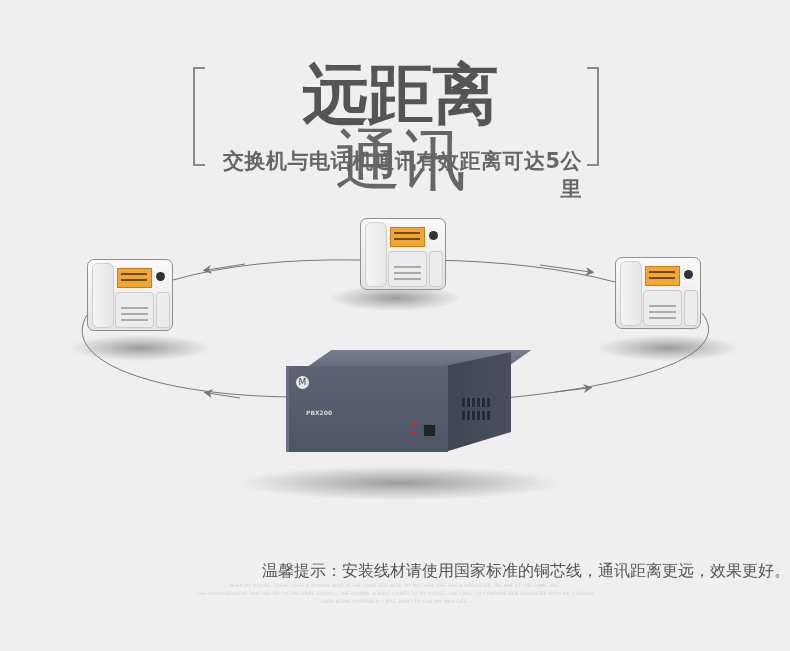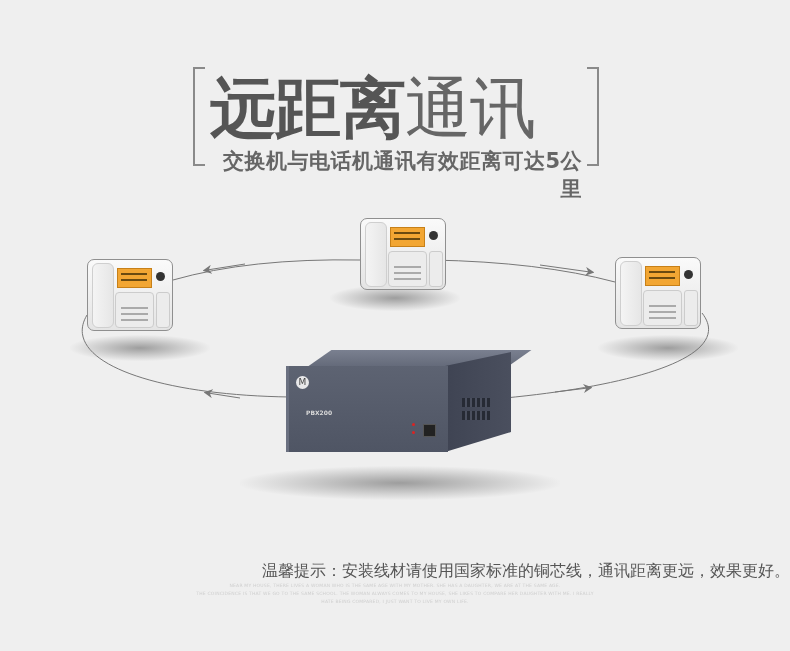--- a/index.html
+++ b/index.html
@@ -2,21 +2,21 @@
 <html><head>
 <meta charset="utf-8">
 <style>
   html, body { margin:0; padding:0; }
   body { width:790px; height:651px; background:#efefef; position:relative; overflow:hidden;
          font-family:"DejaVu Sans", sans-serif; color:#666; }
   .abs { position:absolute; }
   
   .bracket-l { left:193px; top:67px; width:10px; height:95px; border:2px solid #8a8a8a; border-right:none; }
   .bracket-r { left:587px; top:67px; width:10px; height:95px; border:2px solid #8a8a8a; border-left:none; }
-  .title { left:210px; top:62px; width:380px; height:80px; display:flex; align-items:flex-end; }
+  .title { left:210px; top:62px; width:380px; height:80px; display:flex; align-items:center;flex-direction:column; }
   .title-bold { font-size:66px; font-weight:bold; color:#555; letter-spacing:-1px; line-height:1; }
   .title-light { font-size:66px; font-weight:normal; color:#666; letter-spacing:-1px; line-height:1; font-family:"DejaVu Sans", sans-serif; }
   .subtitle { left:222px; top:147px; width:360px; text-align:right; font-size:21px; font-weight:bold; color:#666; letter-spacing:0.5px; }
   
   .phone { width:86px; height:72px; background:linear-gradient(#fafafa,#e4e4e4); border:1.5px solid #8f8f8f; border-radius:7px; box-sizing:border-box; }
   .handset { position:absolute; left:4px; top:3px; width:20px; height:63px; background:linear-gradient(90deg,#f4f4f4,#e6e6e6); border:1px solid #cfcfcf; border-radius:6px; }
   .lcd { position:absolute; left:29px; top:8px; width:33px; height:18px; background:#f2a633; border:1px solid #c78018; }
   .lcd::after { content:""; position:absolute; left:3px; top:4px; width:26px; height:2px; background:#6a4a10; box-shadow:0 6px 0 #6a4a10; }
   .logo-dot { position:absolute; left:68px; top:12px; width:9px; height:9px; border-radius:50%; background:#333; }
   .keypad { position:absolute; left:27px; top:32px; width:37px; height:34px; border:1px solid #ccc; border-radius:4px; background:#ececec; }

